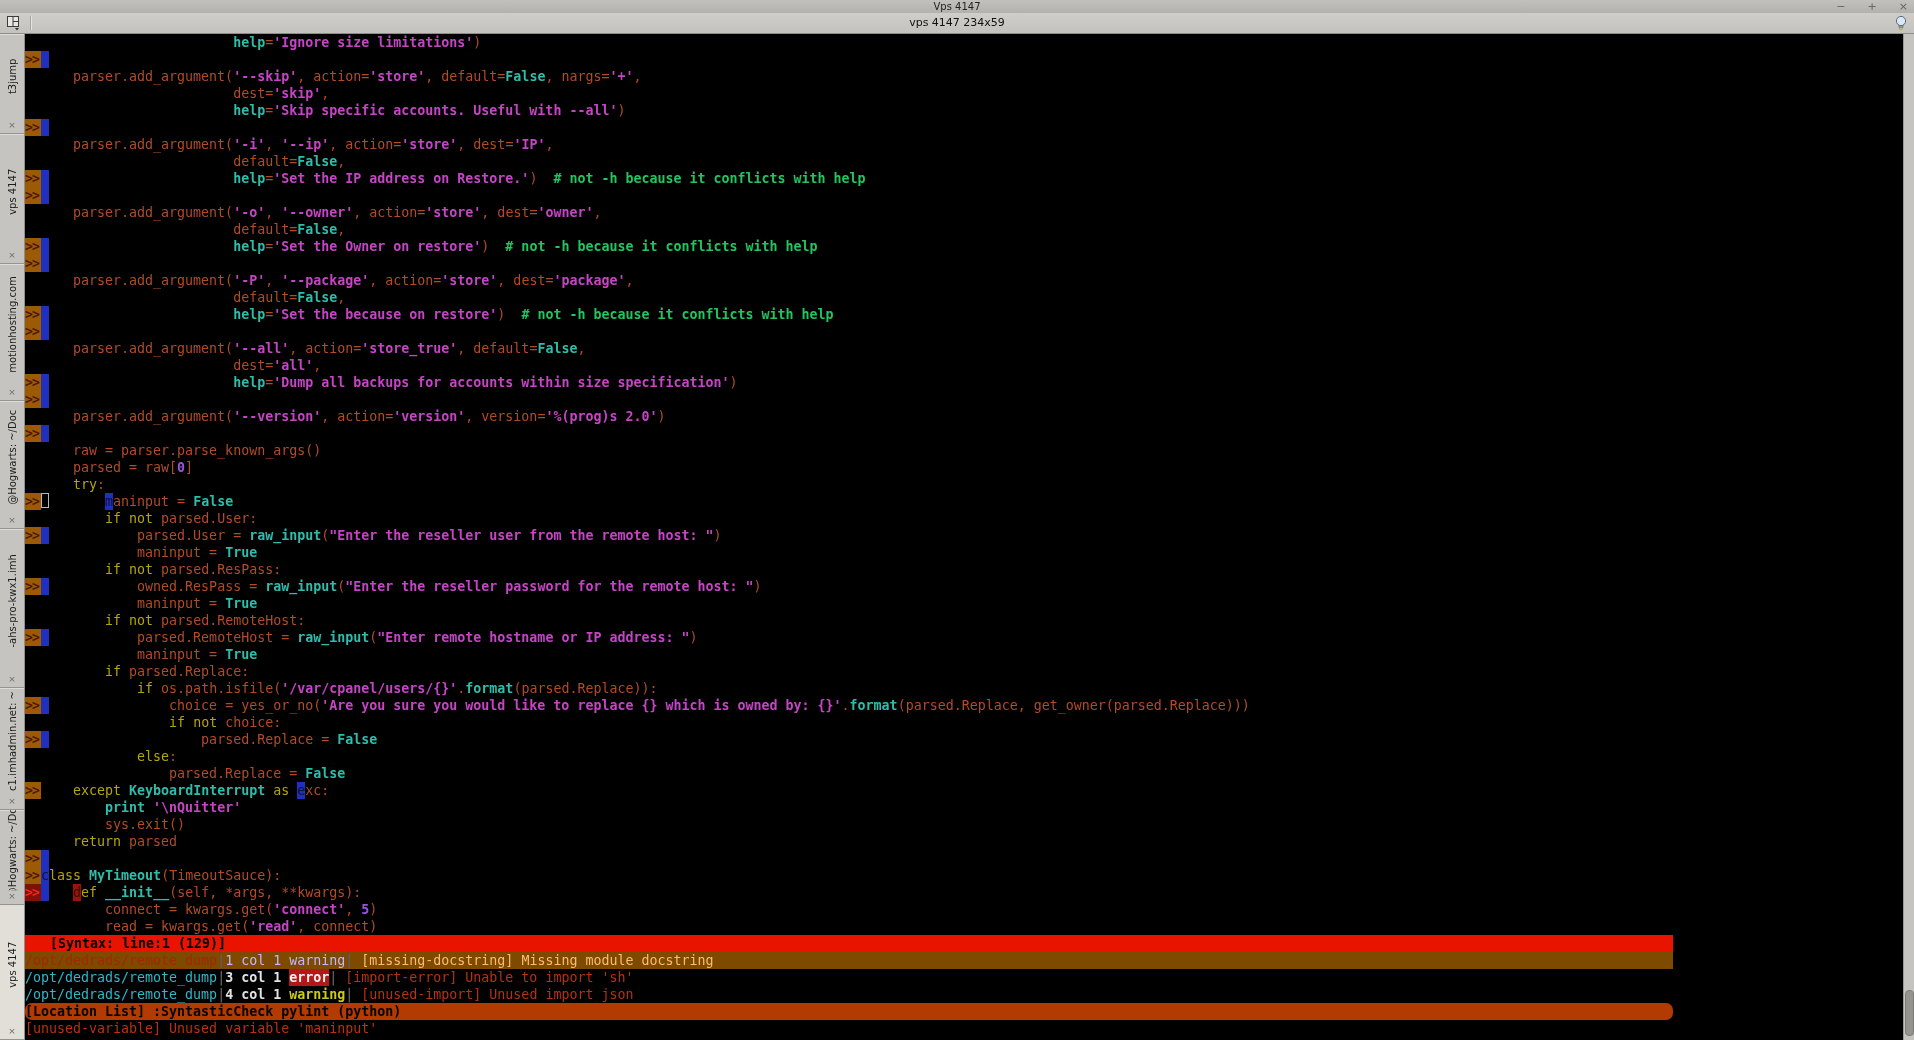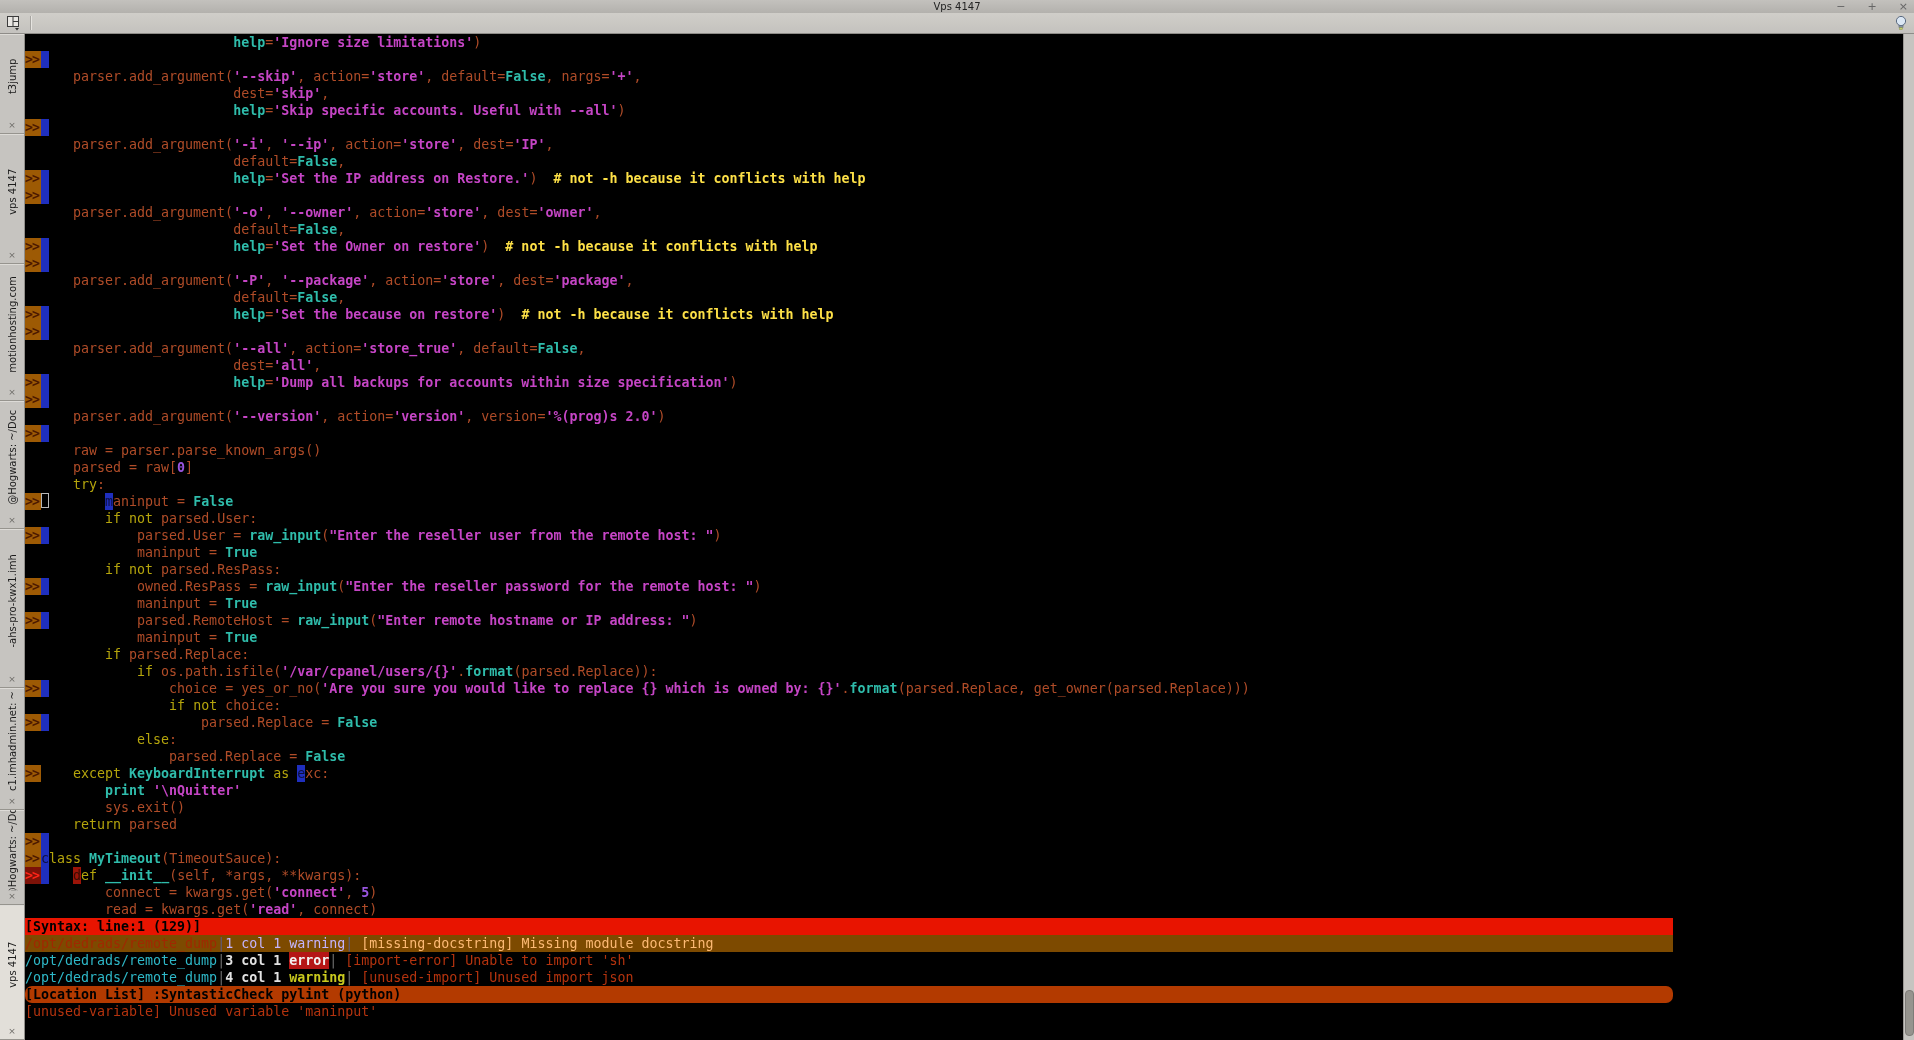--- a/index.html
+++ b/index.html
@@ -39,28 +39,28 @@
   .gut{width:16px;flex:0 0 16px;height:17px;font-weight:bold;letter-spacing:-1px;}
   .gut.w{background:#9d5a04;color:#4a1800;}
   .gut.e{background:#7c1208;color:#ff2418;}
   .codetxt{flex:1;white-space:pre;}
 
   .n{color:#b04c28;}
   .s{color:#c545c5;font-weight:bold;}
   .b{color:#2fbcab;font-weight:bold;}
   .k{color:#b5a50c;font-weight:normal;}
   .num{color:#9955e0;font-weight:bold;}
-  .c{color:#fde047;font-weight:bold;text-align:center;}
+  .c{color:#22c55e;font-weight:bold;text-align:center;}
   .hlb{background:#1f2fbe;color:#0d1040;display:inline-block;height:17px;vertical-align:top;}
   .hlr{background:#9c1408;color:#3a0c04;display:inline-block;height:17px;vertical-align:top;}
   .cur{display:inline-block;width:8px;height:15px;box-sizing:border-box;
     border:1px solid #b8b8b8;vertical-align:-2px;}
 
   
-  .syntaxbar{background:#e81400;color:#000;font-weight:bold;}
+  .syntaxbar{background:#e81400;color:#000;font-weight:bold;padding-left:25px;}
   .locsel{background:#7d4a00;}
   .statusbar{background:#b33a00;color:#000;font-weight:bold;position:relative;border-radius:7px;}
   .statusbar .ruler{position:absolute;left:1700px;top:0;}
   .statusbar .pos{position:absolute;left:1832px;top:0;}
   .lpath{color:#a02800;}
   .lbar{color:#5f5b7a;}
   .lloc{color:#c4b5fd;}
   .lmsg{color:#fdba74;}
   .path{color:#2eb8c8;}
   .bar{color:#6f6f6f;}
@@ -90,20 +90,21 @@
 <div class="toolbar">
   <span class="tb-icon">
     <svg width="18" height="16" viewBox="0 0 18 16">
       <rect x="1.5" y="1.5" width="11" height="10" fill="#e9e7e3" stroke="#3c3c3c"></rect>
       <line x1="7" y1="1.5" x2="7" y2="11.5" stroke="#3c3c3c"></line>
       <line x1="7" y1="6.5" x2="12.5" y2="6.5" stroke="#3c3c3c"></line>
       <path d="M9 13 L13 13 L11 15.5 Z" fill="#333"></path>
     </svg>
   </span>
   <span class="tb-sep"></span>
+  <span class="tb-center">vps 4147 234x59</span>
   <span class="tb-bulb">
     <svg width="14" height="16" viewBox="0 0 14 16">
       <circle cx="7" cy="6" r="4.6" fill="#dbe7f4" stroke="#5a6a80"></circle>
       <rect x="5" y="10.5" width="4" height="2" fill="#8a94a2" stroke="#5a6a80" stroke-width="0.6"></rect>
       <rect x="5.5" y="12.8" width="3" height="1.6" fill="#c9d46a" stroke="#8a9440" stroke-width="0.5"></rect>
     </svg>
   </span>
 </div>
 
 <div class="tabstrip" id="tabstrip">
@@ -169,20 +170,21 @@
     <div class="row"><span class="gut"></span><span class="codetxt"><span class="n">    raw = parser.parse_known_args()</span></span></div>
     <div class="row"><span class="gut"></span><span class="codetxt"><span class="n">    parsed = raw[</span><span class="num">0</span><span class="n">]</span></span></div>
     <div class="row"><span class="gut"></span><span class="codetxt"><span class="n">    </span><span class="k">try</span><span class="n">:</span></span></div>
     <div class="row"><span class="gut w">&gt;&gt;</span><span class="codetxt"><span class="cur"></span><span class="n">       </span><span class="hlb">m</span><span class="n">aninput = </span><span class="b">False</span></span></div>
     <div class="row"><span class="gut"></span><span class="codetxt"><span class="n">        </span><span class="k">if</span><span class="n"> </span><span class="k">not</span><span class="n"> parsed.User:</span></span></div>
     <div class="row"><span class="gut w">&gt;&gt;</span><span class="codetxt"><span class="hlb"> </span><span class="n">           parsed.User = </span><span class="b">raw_input</span><span class="n">(</span><span class="s">"Enter the reseller user from the remote host: "</span><span class="n">)</span></span></div>
     <div class="row"><span class="gut"></span><span class="codetxt"><span class="n">            maninput = </span><span class="b">True</span></span></div>
     <div class="row"><span class="gut"></span><span class="codetxt"><span class="n">        </span><span class="k">if</span><span class="n"> </span><span class="k">not</span><span class="n"> parsed.ResPass:</span></span></div>
     <div class="row"><span class="gut w">&gt;&gt;</span><span class="codetxt"><span class="hlb"> </span><span class="n">           owned.ResPass = </span><span class="b">raw_input</span><span class="n">(</span><span class="s">"Enter the reseller password for the remote host: "</span><span class="n">)</span></span></div>
     <div class="row"><span class="gut"></span><span class="codetxt"><span class="n">            maninput = </span><span class="b">True</span></span></div>
+    <div class="row"><span class="gut"></span><span class="codetxt"><span class="n">        </span><span class="k">if</span><span class="n"> </span><span class="k">not</span><span class="n"> parsed.RemoteHost:</span></span></div>
     <div class="row"><span class="gut w">&gt;&gt;</span><span class="codetxt"><span class="hlb"> </span><span class="n">           parsed.RemoteHost = </span><span class="b">raw_input</span><span class="n">(</span><span class="s">"Enter remote hostname or IP address: "</span><span class="n">)</span></span></div>
     <div class="row"><span class="gut"></span><span class="codetxt"><span class="n">            maninput = </span><span class="b">True</span></span></div>
     <div class="row"><span class="gut"></span><span class="codetxt"><span class="n">        </span><span class="k">if</span><span class="n"> parsed.Replace:</span></span></div>
     <div class="row"><span class="gut"></span><span class="codetxt"><span class="n">            </span><span class="k">if</span><span class="n"> os.path.isfile(</span><span class="s">'/var/cpanel/users/{}'</span><span class="n">.</span><span class="b">format</span><span class="n">(parsed.Replace)):</span></span></div>
     <div class="row"><span class="gut w">&gt;&gt;</span><span class="codetxt"><span class="hlb"> </span><span class="n">               choice = yes_or_no(</span><span class="s">'Are you sure you would like to replace {} which is owned by: {}'</span><span class="n">.</span><span class="b">format</span><span class="n">(parsed.Replace, get_owner(parsed.Replace)))</span></span></div>
     <div class="row"><span class="gut"></span><span class="codetxt"><span class="n">                </span><span class="k">if</span><span class="n"> </span><span class="k">not</span><span class="n"> choice:</span></span></div>
     <div class="row"><span class="gut w">&gt;&gt;</span><span class="codetxt"><span class="hlb"> </span><span class="n">                   parsed.Replace = </span><span class="b">False</span></span></div>
     <div class="row"><span class="gut"></span><span class="codetxt"><span class="n">            </span><span class="k">else</span><span class="n">:</span></span></div>
     <div class="row"><span class="gut"></span><span class="codetxt"><span class="n">                parsed.Replace = </span><span class="b">False</span></span></div>
     <div class="row"><span class="gut w">&gt;&gt;</span><span class="codetxt"><span class="n">    </span><span class="k">except</span><span class="n"> </span><span class="b">KeyboardInterrupt</span><span class="n"> </span><span class="k">as</span><span class="n"> </span><span class="hlb">e</span><span class="n">xc:</span></span></div>

